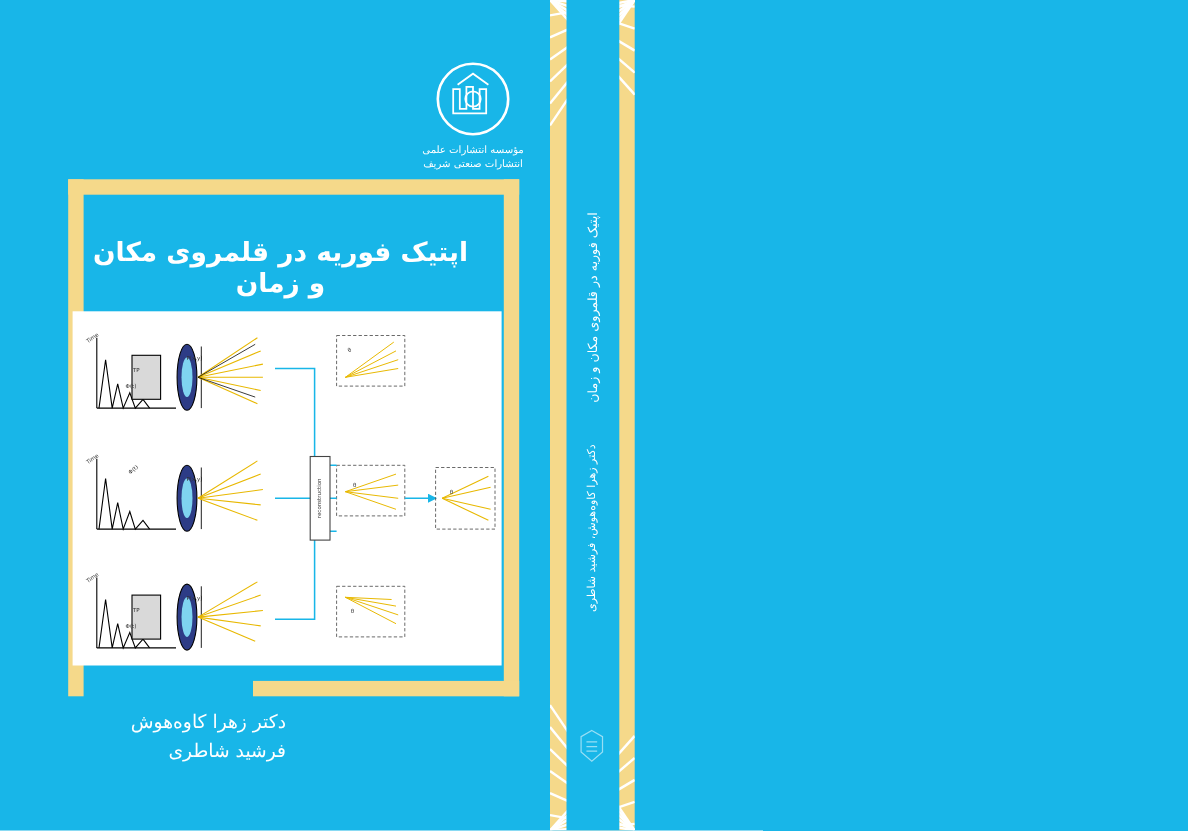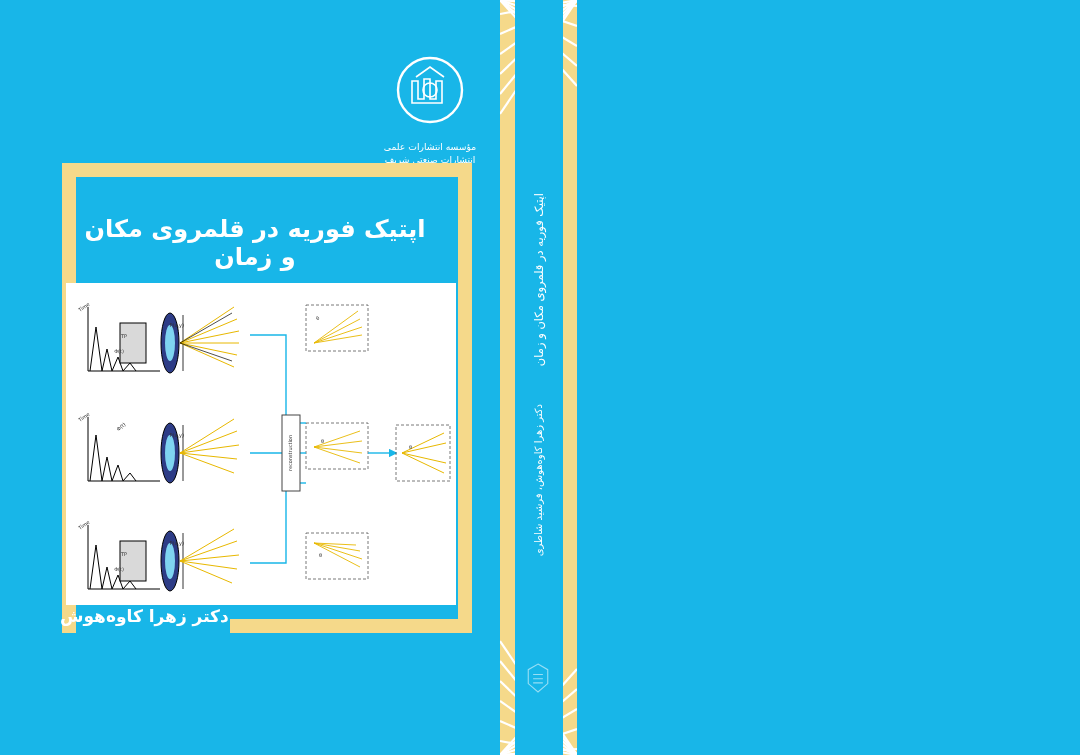--- a/index.html
+++ b/index.html
@@ -115,21 +115,21 @@
   .publisher-logo {
     position: absolute;
     left: 396px;
     top: 55px;
     width: 68px;
     height: 70px;
   }
   .publisher-text {
     position: absolute;
     left: 350px;
-    top: 140px;
+    top: 130px;
     width: 160px;
     text-align: center;
     color: #ffffff;
     font-size: 9.2px;
     line-height: 13px;
   }
 
   .gold-frame-v {
     position: absolute;
     left: 62px;
@@ -180,26 +180,26 @@
     left: 66px;
     top: 283px;
     width: 390px;
     height: 322px;
     background: #ffffff;
   }
 
   .front-authors {
     position: absolute;
     left: 60px;
-    top: 603px;
+    top: 644px;
     width: 200px;
-    text-align: left;
+    text-align: right;
     color: #ffffff;
     font-size: 17px;
-    font-weight: bold;
+    font-weight: normal;
     line-height: 26px;
   }
 
   .fig-label {
     font-size: 5px;
     fill: #333;
     font-family: "DejaVu Sans", sans-serif;
   }
 </style>
 </head>
@@ -421,16 +421,17 @@
             <line x1="6" y1="28" x2="50" y2="38"></line>
             <line x1="6" y1="28" x2="48" y2="48"></line>
           </g>
           <text x="16" y="24" class="fig-label" fill="#c28b00">θ</text>
         </g>
       </svg>
     </div>
 
     <div class="front-authors">
       <div>دکتر زهرا کاوه‌هوش</div>
+      <div>فرشید شاطری</div>
     </div>
   </div>
 
 </div>
 
 </body></html>

